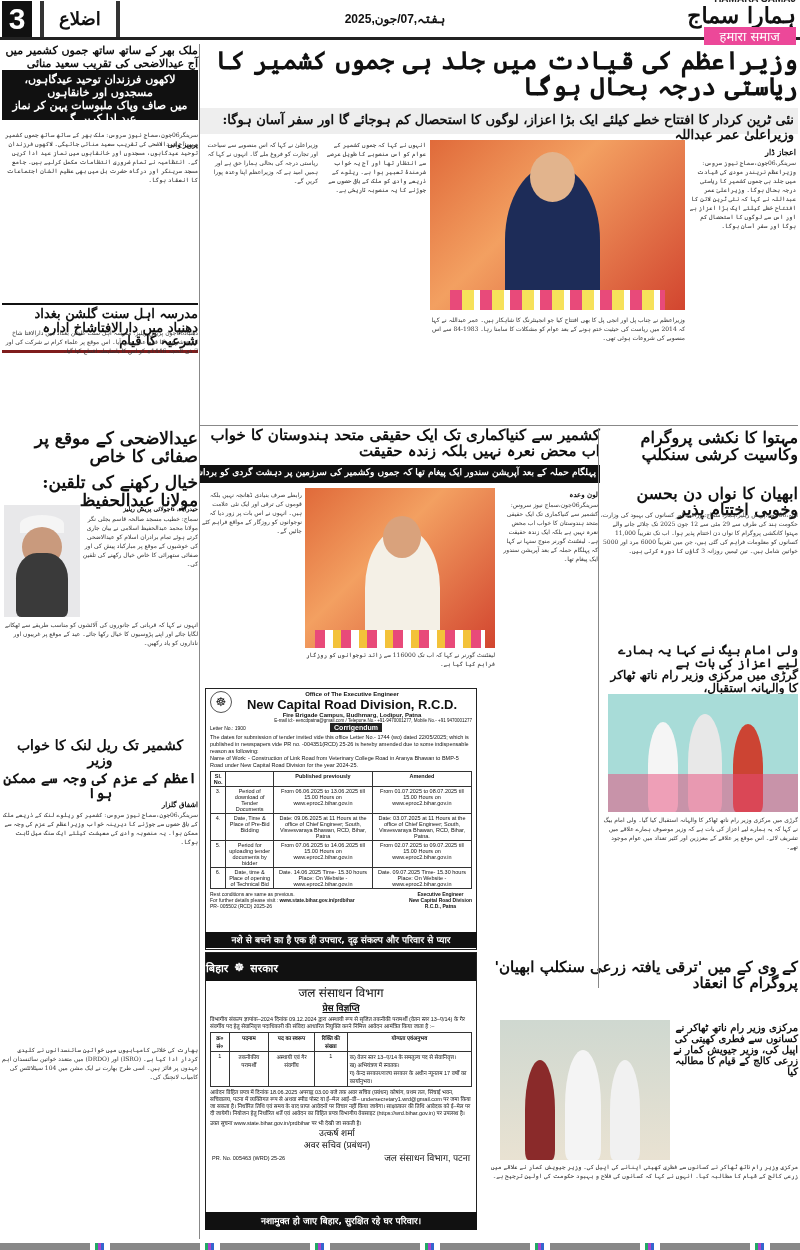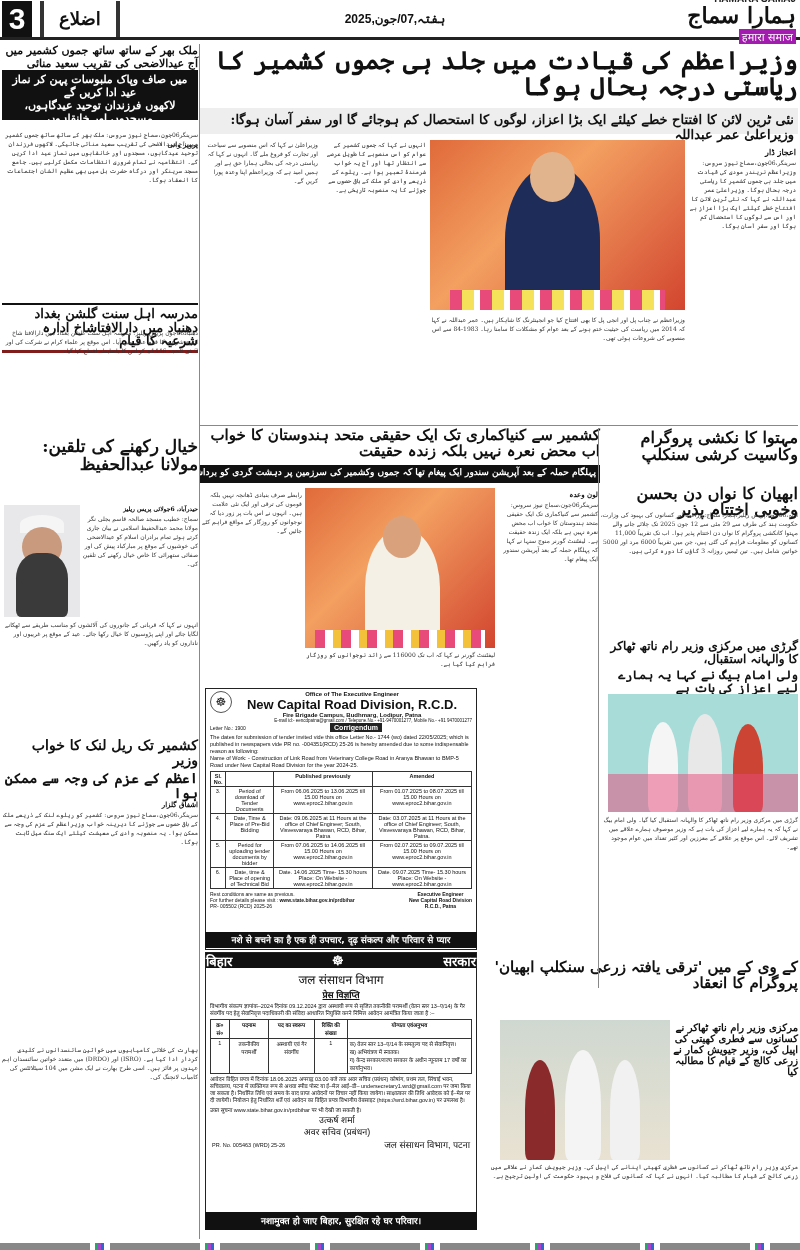--- a/index.html
+++ b/index.html
@@ -6,21 +6,21 @@
 body{width:800px;height:1250px;background:#fff;font-family:"DejaVu Sans",sans-serif;color:#111;position:relative;overflow:hidden}
 .abs{position:absolute}
 .urdu{direction:rtl;text-align:right;font-family:"DejaVu Serif",serif}
 .mast{left:0;top:0;width:800px;height:40px;border-bottom:3px solid #222;display:flex;align-items:center}
 .pagenum{width:30px;height:36px;background:#111;color:#fff;font:bold 30px "Liberation Sans",sans-serif;display:flex;align-items:center;justify-content:center;margin-left:2px}
 .section{width:80px;height:36px;border-left:4px solid #333;border-right:4px solid #333;display:flex;align-items:center;justify-content:center;font:bold 18px "DejaVu Serif",serif;margin-left:8px}
 .date{flex:1;text-align:center;font:bold 12px "Liberation Sans",sans-serif}
 .logo{width:130px;text-align:right;padding-right:4px}
 .logo .en{font:bold 10px "Liberation Sans",sans-serif;color:#222}
 .logo .ur{font:bold 22px "DejaVu Serif",serif;color:#111;line-height:22px}
-.logo .hi{font-size:11px;background:#a21caf;color:#fff;display:inline-block;padding:0 3px}
+.logo .hi{font-size:13px;background:#ec4899;color:#fff;display:inline-block;padding:0 16px}
 .bigh{font-weight:bold;line-height:1.05}
 .blackbar{background:#111;color:#fff;font-weight:bold}
 .body-text{font-size:6px;line-height:9px;color:#333;overflow:hidden}
 .photo{background:linear-gradient(135deg,#e06a3a,#f3a061 40%,#d2452f);overflow:hidden}
 .person{position:absolute;border-radius:50% 50% 10% 10%}
 .ad{border:1px solid #222;background:#fff;font-family:"Liberation Sans",sans-serif}
 table{border-collapse:collapse;width:100%}
 td,th{border:1px solid #333;font-size:5.5px;padding:1px 2px;text-align:center;vertical-align:top}
 .rule{background:#888}
 .dots{left:0;top:1243px;width:800px;height:7px;background:repeating-linear-gradient(90deg,#888 0 90px,#fff 90px 95px,#2a6 95px 98px,#a4c 98px 101px,#36c 101px 104px,#fff 104px 110px)}
@@ -33,87 +33,88 @@
   <div class="section">اضلاع</div>
   <div class="date">ہفتہ,07/جون,2025</div>
   <div class="logo">
     <div class="en">HAMARA SAMAJ</div>
     <div class="ur">ہمارا سماج</div>
     <div class="hi">हमारा समाज</div>
   </div>
 </div>
 
 <div class="abs urdu bigh" style="left:200px;top:48px;width:598px;font-size:25px;">وزیراعظم کی قیادت میں جلد ہی جموں کشمیر کا ریاستی درجہ بحال ہوگا</div>
-<div class="abs urdu" style="left:200px;top:108px;width:598px;height:26px;background:#eee;font-size:13px;font-weight:bold;padding:4px;">نئی ٹرین لائن کا افتتاح خطے کیلئے ایک بڑا اعزاز، لوگوں کا استحصال کم ہوجائے گا اور سفر آسان ہوگا: وزیراعلیٰ عمر عبداللہ</div>
+<div class="abs urdu" style="left:200px;top:108px;width:598px;height:26px;background:#eee;font-size:13px;font-weight:bold;padding:4px;">نئی ٹرین کردار کا افتتاح خطے کیلئے ایک بڑا اعزاز، لوگوں کا استحصال کم ہوجائے گا اور سفر آسان ہوگا: وزیراعلیٰ عمر عبداللہ</div>
 <div class="abs photo" style="left:430px;top:140px;width:255px;height:170px;">
   <div class="person" style="left:75px;top:25px;width:95px;height:150px;background:#1d2c58;"></div>
   <div class="person" style="left:100px;top:12px;width:45px;height:50px;background:#e2b48d;border-radius:50%;"></div>
   <div style="position:absolute;left:20px;bottom:0;width:215px;height:20px;background:repeating-linear-gradient(90deg,#e84a7a 0 12px,#f6e15a 12px 24px,#fff 24px 30px);"></div>
 </div>
 <div class="abs urdu" style="left:688px;top:147px;width:108px;font-size:8px;font-weight:bold;">اعجاز ڈار</div>
 <div class="abs urdu body-text" style="left:688px;top:158px;width:108px;height:258px;"><span>سرینگر،06جون،سماج نیوز سروس:</span> وزیراعظم نریندر مودی کی قیادت میں جلد ہی جموں کشمیر کا ریاستی درجہ بحال ہوگا۔ وزیراعلیٰ عمر عبداللہ نے کہا کہ نئی ٹرین لائن کا افتتاح خطے کیلئے ایک بڑا اعزاز ہے اور اس سے لوگوں کا استحصال کم ہوگا اور سفر آسان ہوگا۔</div>
 <div class="abs urdu body-text" style="left:320px;top:140px;width:106px;height:176px;">انہوں نے کہا کہ جموں کشمیر کے عوام کو اس منصوبے کا طویل عرصے سے انتظار تھا اور آج یہ خواب شرمندۂ تعبیر ہوا ہے۔ ریلوے کے ذریعے وادی کو ملک کے باقی حصوں سے جوڑنے کا یہ منصوبہ تاریخی ہے۔</div>
 <div class="abs urdu body-text" style="left:200px;top:140px;width:118px;height:176px;">وزیراعلیٰ نے کہا کہ اس منصوبے سے سیاحت اور تجارت کو فروغ ملے گا۔ انہوں نے کہا کہ ریاستی درجہ کی بحالی ہمارا حق ہے اور ہمیں امید ہے کہ وزیراعظم اپنا وعدہ پورا کریں گے۔</div>
 <div class="abs urdu body-text" style="left:430px;top:315px;width:255px;height:100px;">وزیراعظم نے چناب پل اور انجی پل کا بھی افتتاح کیا جو انجینئرنگ کا شاہکار ہیں۔ عمر عبداللہ نے کہا کہ 2014 میں ریاست کی حیثیت ختم ہونے کے بعد عوام کو مشکلات کا سامنا رہا۔ 1983-84 سے اس منصوبے کی شروعات ہوئی تھی۔</div>
 
 <div class="abs urdu" style="left:2px;top:44px;width:196px;font-size:11px;font-weight:bold;">ملک بھر کے ساتھ ساتھ جموں کشمیر میں آج عیدالاضحی کی تقریب سعید منائی جائیگی</div>
 <div class="abs urdu blackbar" style="left:2px;top:70px;width:196px;height:50px;font-size:11px;padding:3px;text-align:center;">
+  <div>لاکھوں فرزندان توحید عیدگاہوں، مسجدوں اور خانقاہوں</div>
   <div>میں صاف وپاک ملبوسات پہن کر نماز عید ادا کریں گے</div>
-  <div>لاکھوں فرزندان توحید عیدگاہوں، مسجدوں اور خانقاہوں</div>
 </div>
 <div class="abs urdu" style="left:150px;top:122px;width:48px;font-size:7px;font-weight:bold;margin-top:18px;">پرویز وانی</div>
 <div class="abs urdu body-text" style="left:2px;top:130px;width:196px;height:180px;">سرینگر06جون،سماج نیوز سروس: ملک بھر کے ساتھ ساتھ جموں کشمیر میں آج عیدالاضحی کی تقریب سعید منائی جائیگی۔ لاکھوں فرزندان توحید عیدگاہوں، مسجدوں اور خانقاہوں میں نماز عید ادا کریں گے۔ انتظامیہ نے تمام ضروری انتظامات مکمل کرلیے ہیں۔ جامع مسجد سرینگر اور درگاہ حضرت بل میں بھی عظیم الشان اجتماعات کا انعقاد ہوگا۔</div>
 
 <div class="abs urdu bigh" style="left:2px;top:303px;width:196px;font-size:13px;border-top:2px solid #111;border-bottom:3px solid #7f1d1d;padding:2px 0;">مدرسہ اہل سنت گلشن بغداد دھنباد میں دارالافتاشاخ ادارہ شرعیہ کا قیام</div>
 <div class="abs urdu body-text" style="left:2px;top:328px;width:196px;height:95px;">دھنباد06جون پریس ریلیز: مدرسہ اہل سنت گلشن بغداد میں دارالافتا شاخ ادارہ شرعیہ کا قیام عمل میں آیا۔ اس موقع پر علماء کرام نے شرکت کی اور 7 ذی الحجہ 1446ھ کو اس کا باضابطہ افتتاح کیا گیا۔</div>
 
 <div class="abs urdu bigh" style="left:200px;top:428px;width:400px;font-size:15px;">کشمیر سے کنیاکماری تک ایک حقیقی متحد ہندوستان کا خواب اب محض نعرہ نہیں بلکہ زندہ حقیقت</div>
 <div class="abs urdu blackbar" style="left:200px;top:465px;width:400px;height:18px;font-size:9px;padding:2px 4px;white-space:nowrap;overflow:hidden;">پہلگام حملہ کے بعد آپریشن سندور ایک پیغام تھا کہ جموں وکشمیر کی سرزمین پر دہشت گردی کو برداشت نہیں کیا جائے گا: منوج سنہا</div>
 <div class="abs photo" style="left:305px;top:488px;width:190px;height:160px;">
   <div class="person" style="left:60px;top:40px;width:75px;height:120px;background:#f4f0e6;"></div>
   <div class="person" style="left:78px;top:28px;width:38px;height:42px;background:#d9a27c;border-radius:50%;"></div>
   <div style="position:absolute;left:10px;bottom:0;width:170px;height:18px;background:repeating-linear-gradient(90deg,#e84a7a 0 10px,#fff 10px 18px,#f3c23a 18px 26px);"></div>
 </div>
 <div class="abs urdu" style="left:500px;top:490px;width:98px;font-size:7px;font-weight:bold;">لون وعدہ</div>
 <div class="abs urdu body-text" style="left:500px;top:500px;width:98px;height:180px;">سرینگر06جون،سماج نیوز سروس: کشمیر سے کنیاکماری تک ایک حقیقی متحد ہندوستان کا خواب اب محض نعرہ نہیں ہے بلکہ ایک زندہ حقیقت ہے۔ لیفٹننٹ گورنر منوج سنہا نے کہا کہ پہلگام حملہ کے بعد آپریشن سندور ایک پیغام تھا۔</div>
 <div class="abs urdu body-text" style="left:200px;top:490px;width:102px;height:190px;">رابطے صرف بنیادی ڈھانچہ نہیں بلکہ قوموں کی ترقی اور ایک نئی علامت ہیں۔ انہوں نے اس بات پر زور دیا کہ نوجوانوں کو روزگار کے مواقع فراہم کئے جائیں گے۔</div>
 <div class="abs urdu body-text" style="left:305px;top:650px;width:190px;height:32px;">لیفٹننٹ گورنر نے کہا کہ اب تک <span>116000</span> سے زائد نوجوانوں کو روزگار فراہم کیا گیا ہے۔</div>
 
 <div class="abs urdu bigh" style="left:2px;top:430px;width:196px;font-size:17px;">
+  <div>عیدالاضحی کے موقع پر صفائی کا خاص</div>
   <div style="margin-top:8px">خیال رکھنے کی تلقین: مولانا عبدالحفیظ</div>
 </div>
 <div class="abs" style="left:4px;top:505px;width:76px;height:112px;background:#e8e8ea;overflow:hidden;">
   <div style="position:absolute;left:16px;top:10px;width:44px;height:18px;background:#f5f5f5;border-radius:50% 50% 0 0;"></div>
   <div style="position:absolute;left:18px;top:22px;width:40px;height:40px;background:#c99a7d;border-radius:50%;"></div>
   <div style="position:absolute;left:12px;top:48px;width:52px;height:64px;background:#3a3a3a;border-radius:40% 40% 10% 10%;"></div>
 </div>
 <div class="abs urdu" style="left:82px;top:505px;width:116px;font-size:6px;font-weight:bold;">حیدرآباد، 6جولائی پریس ریلیز</div>
 <div class="abs urdu body-text" style="left:82px;top:514px;width:116px;height:105px;">سماج: خطیب مسجد صالحہ قاسم بجلی نگر مولانا محمد عبدالحفیظ اسلامی نے بیان جاری کرتے ہوئے تمام برادران اسلام کو عیدالاضحی کی خوشیوں کے موقع پر مبارکباد پیش کی اور صفائی ستھرائی کا خاص خیال رکھنے کی تلقین کی۔</div>
 <div class="abs urdu body-text" style="left:2px;top:620px;width:196px;height:115px;">انہوں نے کہا کہ قربانی کے جانوروں کی آلائشوں کو مناسب طریقے سے ٹھکانے لگایا جائے اور اپنے پڑوسیوں کا خیال رکھا جائے۔ عید کے موقع پر غریبوں اور ناداروں کو یاد رکھیں۔</div>
 
-<div class="abs urdu bigh" style="left:2px;top:738px;width:196px;font-size:14px;">
+<div class="abs urdu bigh" style="left:2px;top:738px;width:196px;font-size:14px;text-align:center;">
   <div>کشمیر تک ریل لنک کا خواب وزیر</div>
   <div style="margin-top:4px">اعظم کے عزم کی وجہ سے ممکن ہوا</div>
 </div>
 <div class="abs urdu" style="left:120px;top:800px;width:78px;font-size:7px;font-weight:bold;">اشفاق گلزار</div>
 <div class="abs urdu body-text" style="left:2px;top:810px;width:196px;height:128px;"><span>سرینگر،06جون،سماج نیوز سروس</span>: کشمیر کو ریلوے لنک کے ذریعے ملک کے باقی حصوں سے جوڑنے کا دیرینہ خواب وزیراعظم کے عزم کی وجہ سے ممکن ہوا۔ یہ منصوبہ وادی کی معیشت کیلئے ایک سنگ میل ثابت ہوگا۔</div>
 
 <div class="abs urdu bigh" style="left:2px;top:975px;width:196px;font-size:18px;text-align:center;">
 </div>
 <div class="abs urdu body-text" style="left:2px;top:1045px;width:196px;height:195px;">بھارت کی خلائی کامیابیوں میں خواتین سائنسدانوں نے کلیدی کردار ادا کیا ہے۔ (<span>ISRO</span>) اور (<span>DRDO</span>) میں متعدد خواتین سائنسدان اہم عہدوں پر فائز ہیں۔ اسی طرح بھارت نے ایک مشن میں <span>104</span> سیٹلائٹس کی کامیاب لانچنگ کی۔</div>
 
 <div class="abs urdu bigh" style="left:600px;top:430px;width:198px;font-size:16px;">
   <div>مہتوا کا نکشی پروگرام وکاسیت کرشی سنکلپ</div>
   <div style="margin-top:22px">ابھیان کا نواں دن بحسن وخوبی اختتام پذیر</div>
 </div>
 <div class="abs urdu body-text" style="left:600px;top:510px;width:198px;height:130px;"><span>اریہ،06جون،پریس ریلیز،ہمارا سماج</span>: زراعت اور کسانوں کی بہبود کی وزارت، حکومت ہند کی طرف سے <span>29 مئی</span> سے <span>12 جون 2025</span> تک چلائے جانے والے مہتوا کانکشی پروگرام کا نواں دن اختتام پذیر ہوا۔ اب تک تقریباً <span>11,000</span> کسانوں کو معلومات فراہم کی گئی ہیں، جن میں تقریباً <span>6000</span> مرد اور <span>5000</span> خواتین شامل ہیں۔ تین ٹیمیں روزانہ <span>3</span> گاؤں کا دورہ کرتی ہیں۔</div>
 
 <div class="abs urdu bigh" style="left:600px;top:640px;width:198px;font-size:12px;">
+  <div style="margin-top:4px">ولی امام بیگ نے کہا یہ ہمارے لیے اعزاز کی بات ہے</div>
   <div>گرڑی میں مرکزی وزیر رام ناتھ ٹھاکر کا والہانہ استقبال،</div>
-  <div style="margin-top:4px">ولی امام بیگ نے کہا یہ ہمارے لیے اعزاز کی بات ہے</div>
 </div>
 <div class="abs" style="left:608px;top:694px;width:190px;height:118px;background:#a8dcd8;overflow:hidden;">
   <div class="person" style="left:40px;top:28px;width:30px;height:90px;background:#f5f5f5;"></div>
   <div class="person" style="left:80px;top:20px;width:34px;height:98px;background:#e8e8e8;"></div>
   <div class="person" style="left:125px;top:30px;width:30px;height:88px;background:#c43;"></div>
   <div style="position:absolute;left:0;top:80px;width:190px;height:38px;background:#e84a7a;opacity:.5"></div>
 </div>
 <div class="abs urdu body-text" style="left:600px;top:815px;width:198px;height:140px;">گرڑی میں مرکزی وزیر رام ناتھ ٹھاکر کا والہانہ استقبال کیا گیا۔ ولی امام بیگ نے کہا کہ یہ ہمارے لیے اعزاز کی بات ہے کہ وزیر موصوف ہمارے علاقے میں تشریف لائے۔ اس موقع پر علاقے کے معززین اور کثیر تعداد میں عوام موجود تھے۔</div>
 
 <div class="abs urdu bigh" style="left:485px;top:960px;width:313px;font-size:15px;">کے وی کے میں 'ترقی یافتہ زرعی سنکلپ ابھیان' پروگرام کا انعقاد</div>
@@ -184,21 +185,21 @@
     <div style="text-align:center;font-weight:bold;">
       <div>Executive Engineer</div>
       <div>New Capital Road Division</div>
       <div>R.C.D., Patna</div>
     </div>
   </div>
 </div>
 <div class="abs blackbar" style="left:205px;top:932px;width:272px;height:16px;font-size:9px;text-align:center;line-height:16px;">नशे से बचने का है एक ही उपचार, दृढ़ संकल्प और परिवार से प्यार</div>
 
 <div class="abs ad" style="left:205px;top:952px;width:272px;height:278px;">
-  <div class="blackbar" style="height:15px;display:flex;align-items:center;justify-content:space-between;gap:6px;font-size:13px;">
+  <div class="blackbar" style="height:28px;display:flex;align-items:center;justify-content:flex-start;gap:6px;font-size:11px;">
     <span>बिहार</span>
     <span>☸</span>
     <span>सरकार</span>
   </div>
   <div style="text-align:center;font-size:12px;margin-top:3px;">जल संसाधन विभाग</div>
   <div style="text-align:center;font-size:9px;font-weight:bold;text-decoration:underline;">प्रेस विज्ञप्ति</div>
   <div style="font-size:5.5px;line-height:7px;padding:2px 4px;">विभागीय संकल्प ज्ञापांक–2024 दिनांक 09.12.2024 द्वारा अस्थायी रूप से सृजित तकनीकी परामर्शी (वेतन स्तर 13–ए/14) के गैर संवर्गीय पद हेतु सेवानिवृत्त पदाधिकारी की संविदा आधारित नियुक्ति करने निमित्त आवेदन आमंत्रित किया जाता है :–</div>
   <div style="padding:0 4px;">
   <table>
     <tbody>

